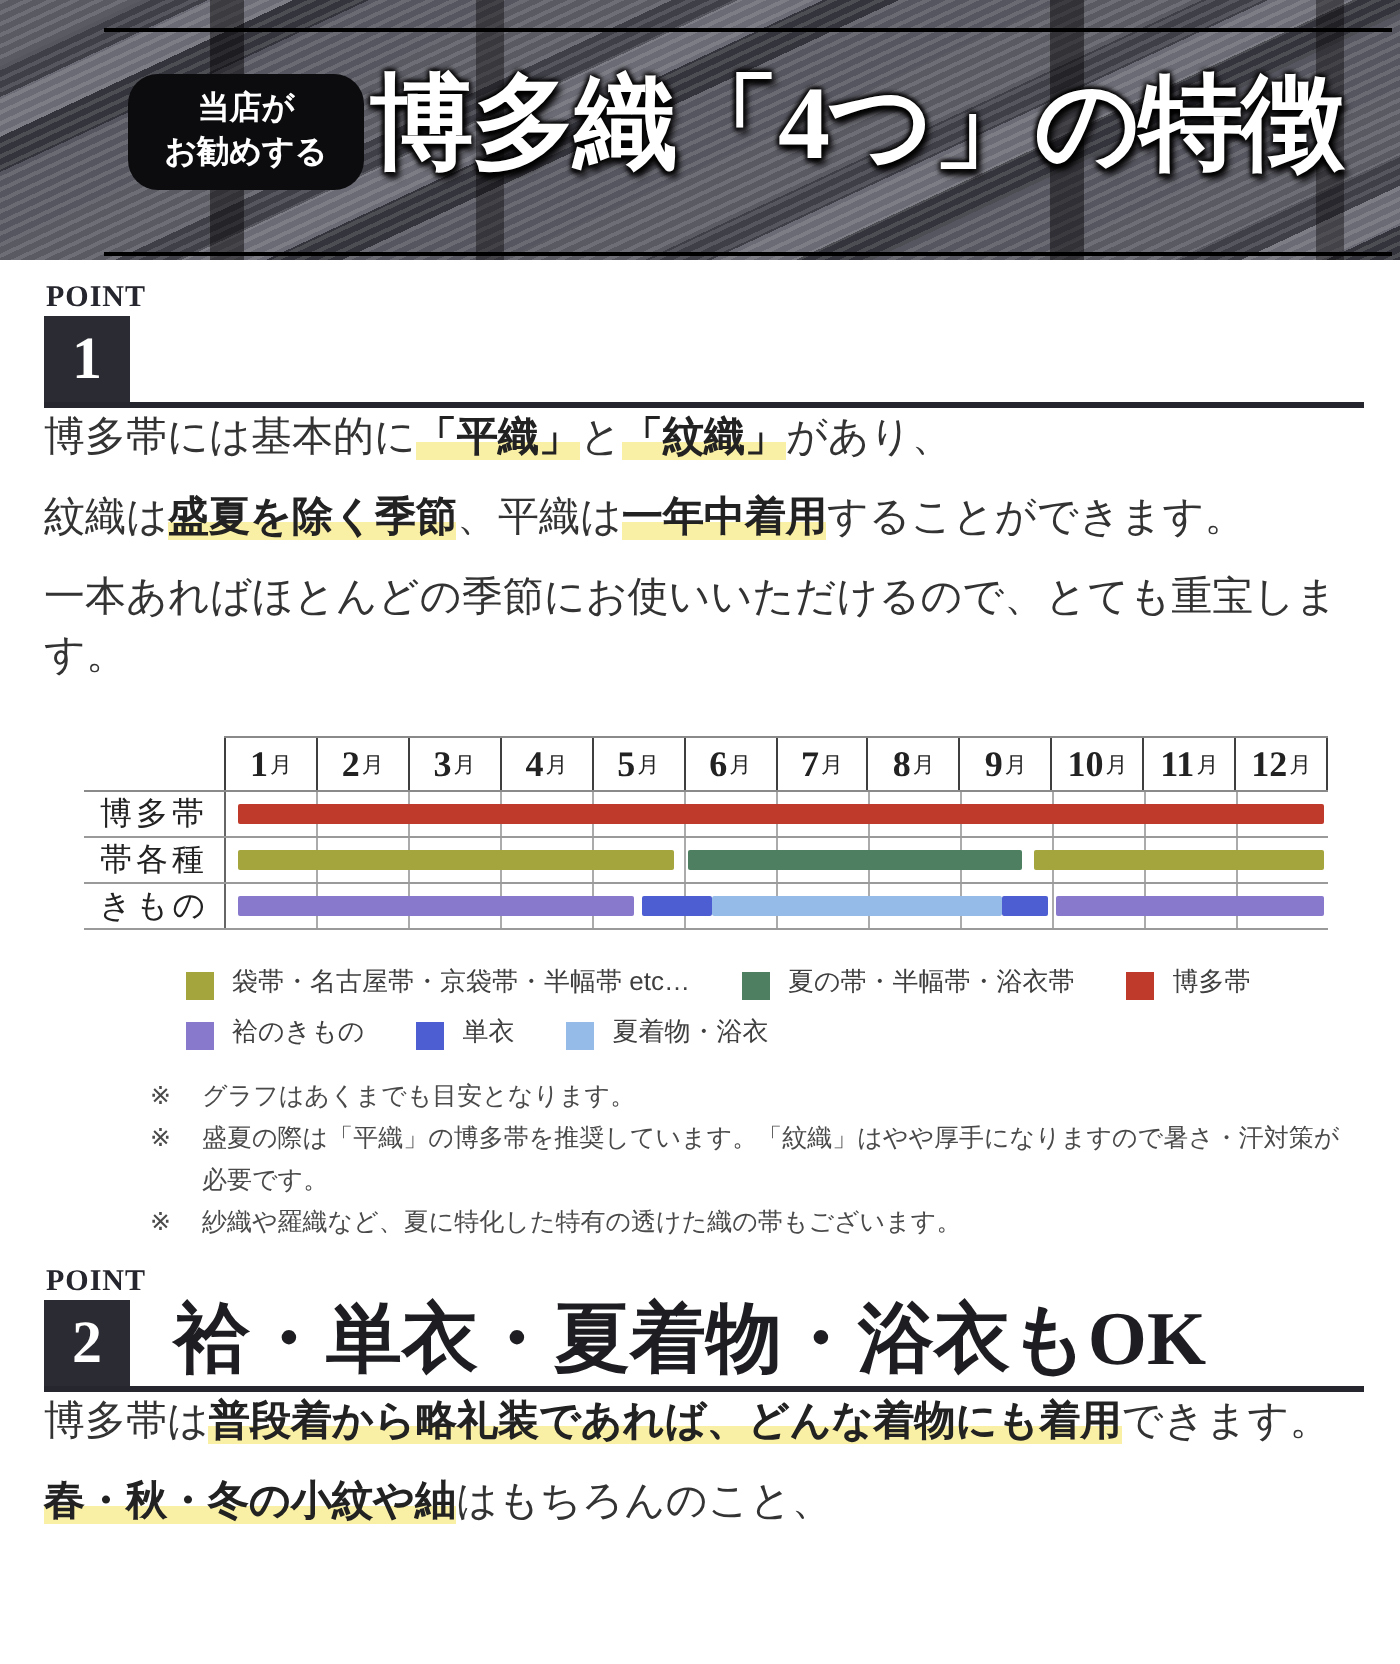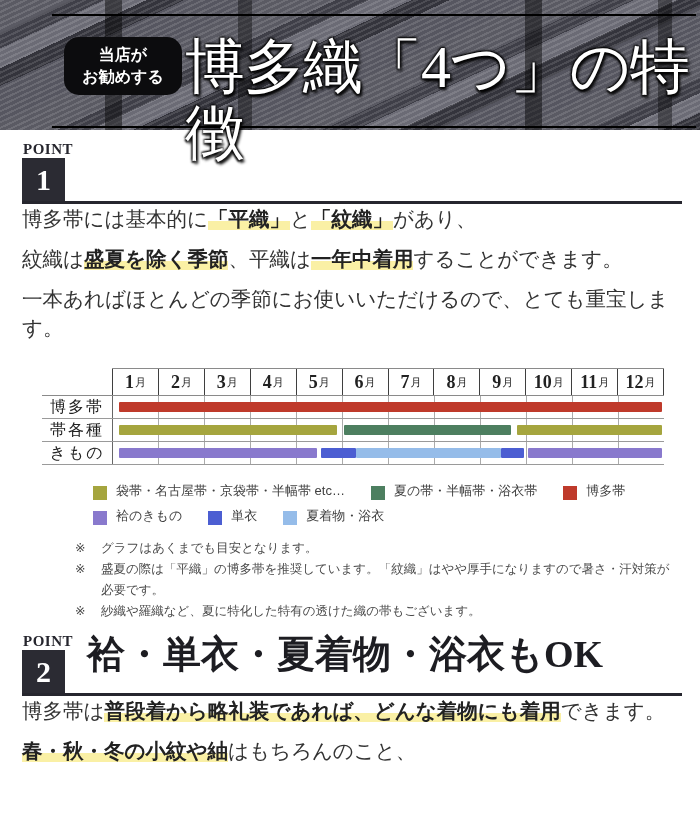--- a/index.html
+++ b/index.html
@@ -12,26 +12,26 @@
       repeating-linear-gradient(155deg, rgba(255,255,255,0.12) 0 2px, rgba(255,255,255,0) 2px 5px),
       repeating-linear-gradient(155deg, #5a5a63 0 30px, #3f3f48 30px 44px, #6b6b75 44px 62px, #34343c 62px 78px, #565660 78px 112px);
   }
   .hero-line{position:absolute;left:52px;right:4px;height:2px;background:#000;}
   .hero-line.top{top:14px;}
   .hero-line.bottom{top:126px;}
   .hero-badge{position:absolute;left:64px;top:37px;width:118px;height:58px;background:#0c0c0e;border-radius:15px;
     display:flex;flex-direction:column;justify-content:center;align-items:center;
     font-family:"Liberation Serif","DejaVu Serif",serif;color:#fff;font-size:16px;line-height:1.4;font-weight:bold;}
   .hero-title{position:absolute;left:185px;top:34px;margin:0;
-    font-family:"Liberation Serif","DejaVu Serif",serif;font-weight:normal;font-size:60px;line-height:1.1;color:#fff;letter-spacing:-1px;
+    font-family:"Liberation Serif","DejaVu Serif",serif;font-weight:bold;font-size:52px;line-height:1.1;color:#fff;letter-spacing:-1px;
     text-shadow:2px 3px 3px rgba(0,0,0,0.95), -1px -1px 2px rgba(0,0,0,0.85), 1px -1px 2px rgba(0,0,0,0.85), -1px 2px 2px rgba(0,0,0,0.85);}
 
   
   .section{padding:0 18px 0 22px;}
-  .point-head{display:flex;align-items:flex-start;border-bottom:3px solid #26262e;margin-top:12px;padding-bottom:0;}
+  .point-head{display:flex;align-items:flex-end;border-bottom:3px solid #26262e;margin-top:12px;padding-bottom:0;}
   .point-badge{display:flex;flex-direction:column;align-items:flex-start;}
   .point-word{font-family:"Liberation Serif","DejaVu Serif",serif;font-weight:bold;font-size:15px;letter-spacing:0.5px;color:#26262e;line-height:1;margin:0 0 1px 1px;}
   .point-num{width:43px;height:43px;background:#2b2b33;color:#fff;display:flex;align-items:center;justify-content:center;
     font-family:"Liberation Serif","DejaVu Serif",serif;font-weight:bold;font-size:30px;}
   .section-heading{margin:0 0 1px 14px;font-family:"Liberation Serif","DejaVu Serif",serif;font-weight:bold;font-size:38px;line-height:1.1;color:#1d1d22;letter-spacing:0;}
   .paragraphs{}
   .paragraphs p{margin:0 0 11px 0;font-size:20.5px;line-height:29px;color:#333;}
   .hl{font-weight:bold;color:#222;background-image:linear-gradient(to bottom, rgba(0,0,0,0) 60%, #faf0a5 60%);}
 
   

